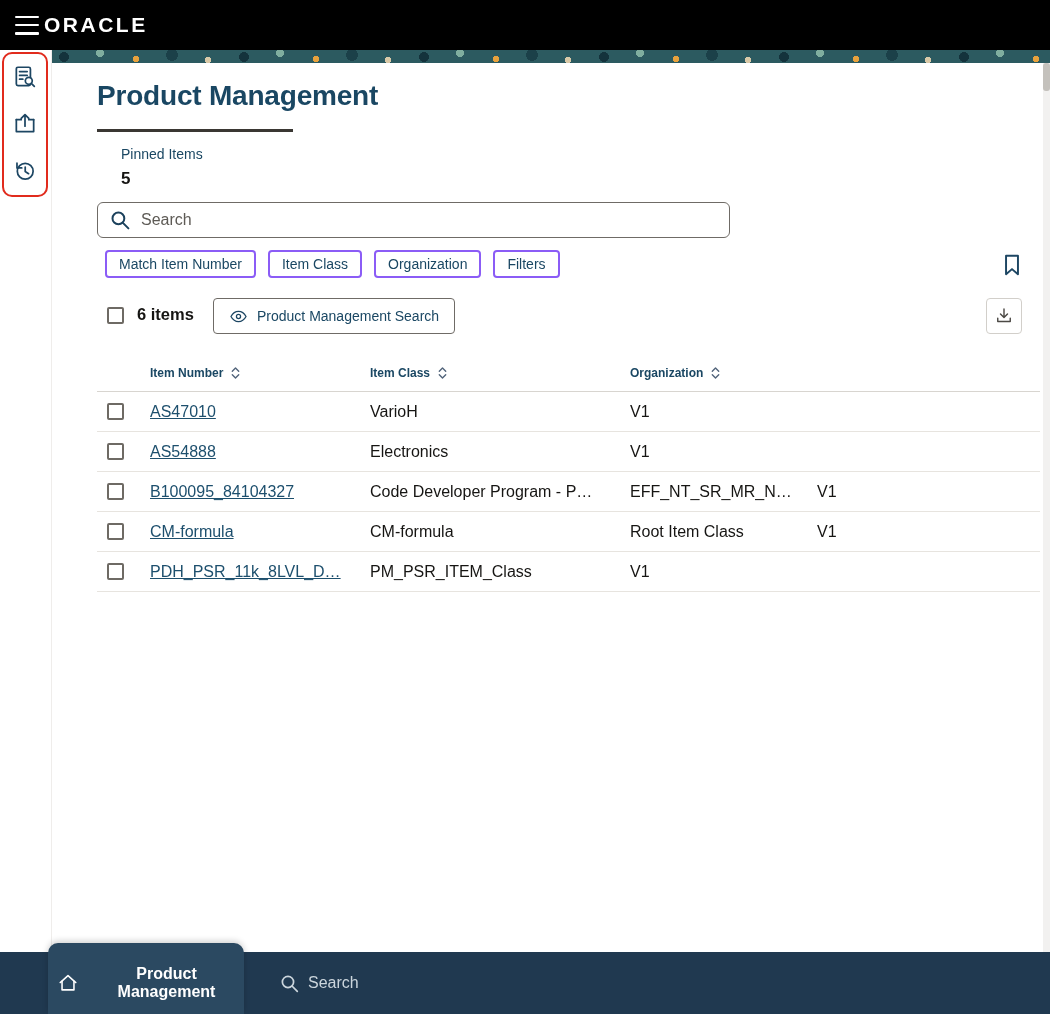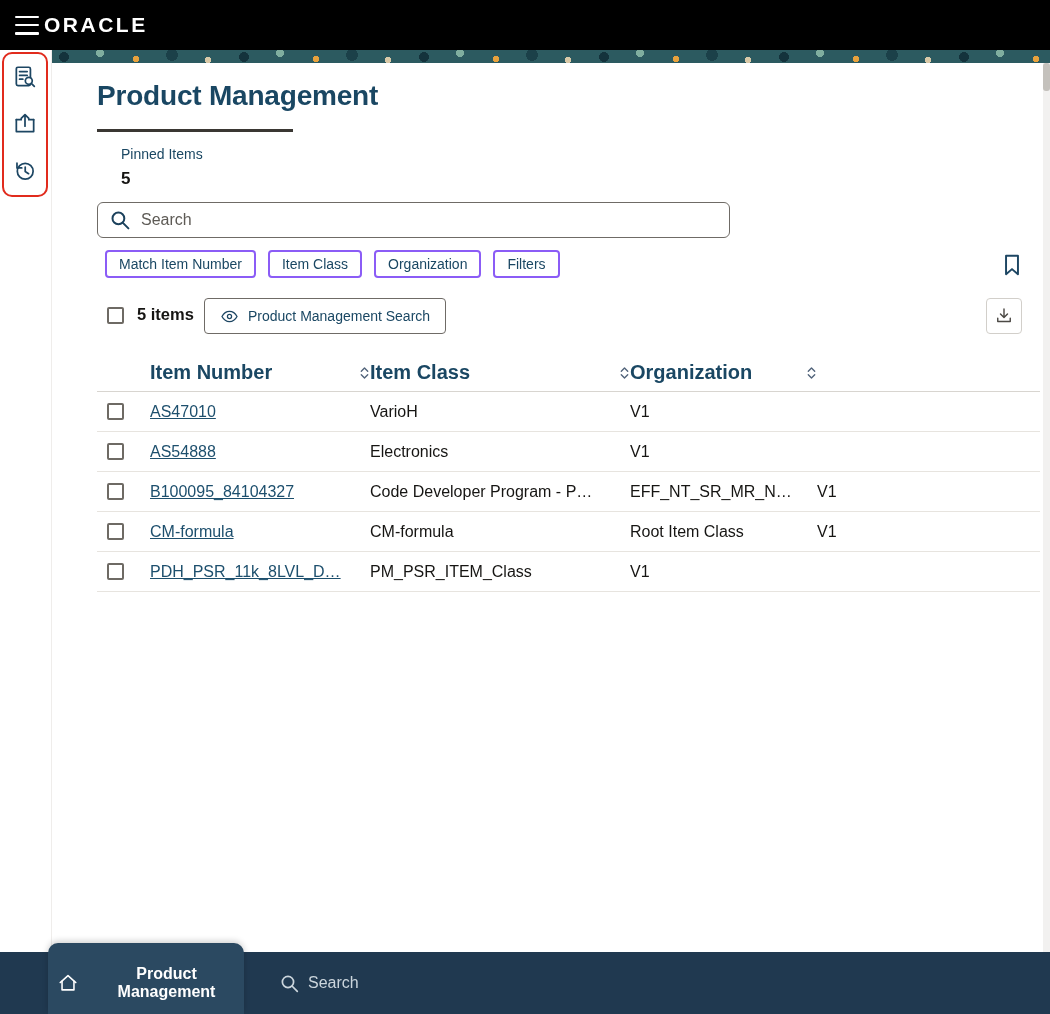--- a/index.html
+++ b/index.html
@@ -56,33 +56,33 @@
   .chips { position:absolute; left:105px; top:250px; display:flex; gap:12px; }
   .chip { height:28px; padding:0 12px; border:2px solid #8b5cf6; border-radius:4px; background:#fff;
     font-size:14px; color:var(--navy); font-family:inherit; cursor:pointer; display:flex; align-items:center; }
 
   .bookmark-btn { position:absolute; left:999px; top:251px; width:28px; height:28px; background:none;
     border:0; cursor:pointer; }
 
   .select-all { position:absolute; left:107px; top:307px; width:17px; height:17px;
     border:2px solid #6e6a64; border-radius:2px; background:#fff; cursor:pointer; padding:0; }
   .items-count { position:absolute; left:137px; top:305px; font-size:16.5px; font-weight:700; color:var(--text); }
-  .saved-btn { position:absolute; left:204px; top:298px; height:36px; padding:0 15px;
+  .saved-btn { position:absolute; left:213px; top:298px; height:36px; padding:0 15px;
     border:1px solid #6f6b66; border-radius:4px; background:#fff; cursor:pointer;
     display:flex; align-items:center; gap:9px; font-size:14px; color:var(--navy); font-family:inherit; }
   .download-btn { position:absolute; left:986px; top:298px; width:36px; height:36px;
     border:1px solid #d2cfca; border-radius:4px; background:#fff; cursor:pointer;
     display:flex; align-items:center; justify-content:center; }
 
   
   .table { position:absolute; left:97px; top:354px; width:943px; }
   .thead, .trow { display:grid; grid-template-columns:53px 220px 260px 187px auto; align-items:center; }
   .thead { height:38px; border-bottom:1px solid #d8d5d0; }
-  .th { display:flex; align-items:center; gap:7px; font-size:20px; font-weight:700; color:var(--navy);
-    background:none; border:0; cursor:pointer; font-family:inherit; padding:0;justify-content:space-between; }
+  .th { display:flex; align-items:center; gap:7px; font-size:12px; font-weight:700; color:var(--navy);
+    background:none; border:0; cursor:pointer; font-family:inherit; padding:0; }
   .trow { height:40px; border-bottom:1px solid #e7e4df; }
   .cb { width:17px; height:17px; border:2px solid #6e6a64; border-radius:2px; background:#fff;
     margin-left:10px; cursor:pointer; padding:0; }
   .cell { font-size:16px; color:var(--text); white-space:nowrap; overflow:hidden; padding-right:14px; }
   .link { font-size:16px; color:var(--link); text-decoration:underline; cursor:pointer;
     white-space:nowrap; overflow:hidden; justify-self:start; max-width:210px; }
 
   
   .scroll-track { position:absolute; right:0; top:63px; width:7px; height:889px; background:#f2f1f0; }
   .scroll-thumb { position:absolute; right:0; top:63px; width:7px; height:28px; background:#c4c1bc; border-radius:3px; cursor:grab; }
@@ -175,21 +175,21 @@
 
     <button class="bookmark-btn">
       <span>
         <svg viewBox="0 0 24 24" width="26" height="26" fill="none" stroke="#1d4663" stroke-width="1.8" stroke-linejoin="round">
           <path d="M6.5 3.5h11v17l-5.5-4.7-5.5 4.7z"></path>
         </svg>
       </span>
     </button>
 
     <button class="select-all"></button>
-    <div class="items-count">5 items</div>
+    <div class="items-count">6 items</div>
 
     <button class="saved-btn">
       <span>
         <svg viewBox="0 0 24 24" width="19" height="19" fill="none" stroke="#1d4663" stroke-width="1.6">
           <path d="M2.5 12C5 7.3 8.7 5.5 12 5.5s7 1.8 9.5 6.5C19 16.7 15.3 18.5 12 18.5S5 16.7 2.5 12z"></path>
           <circle cx="12" cy="12" r="2.6"></circle>
         </svg>
       </span>
       <span>Product Management Search</span>
     </button>

